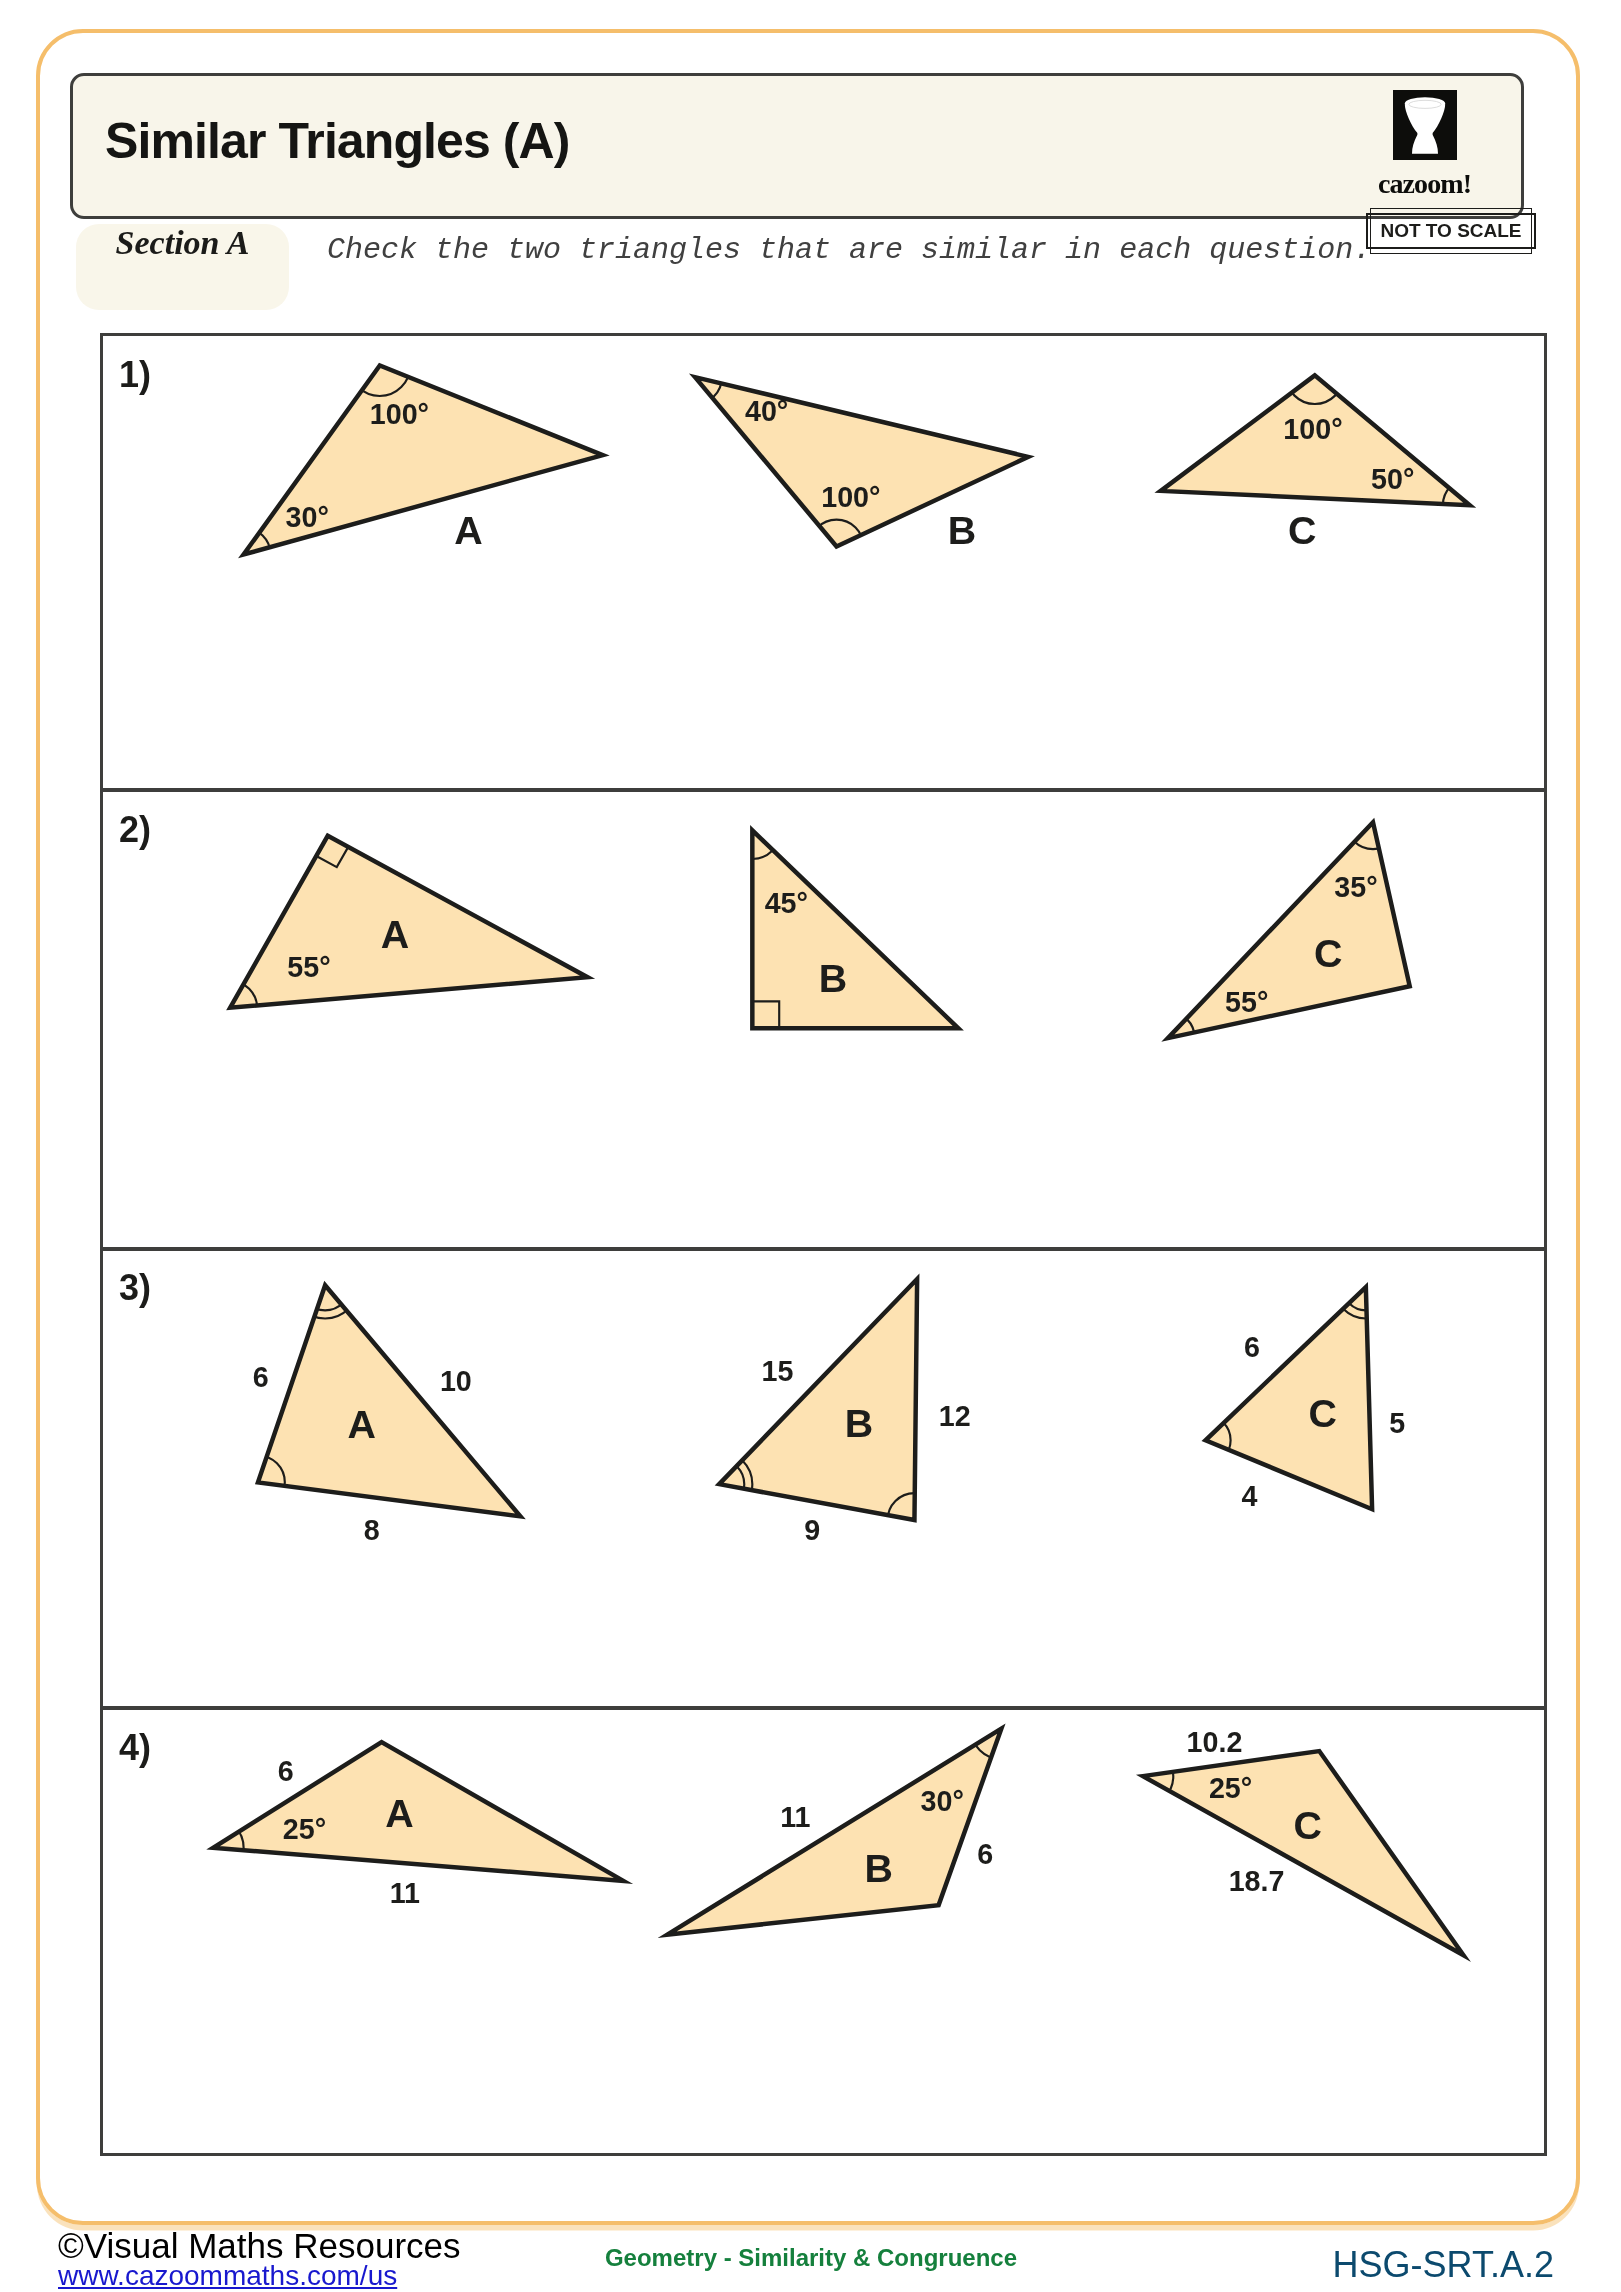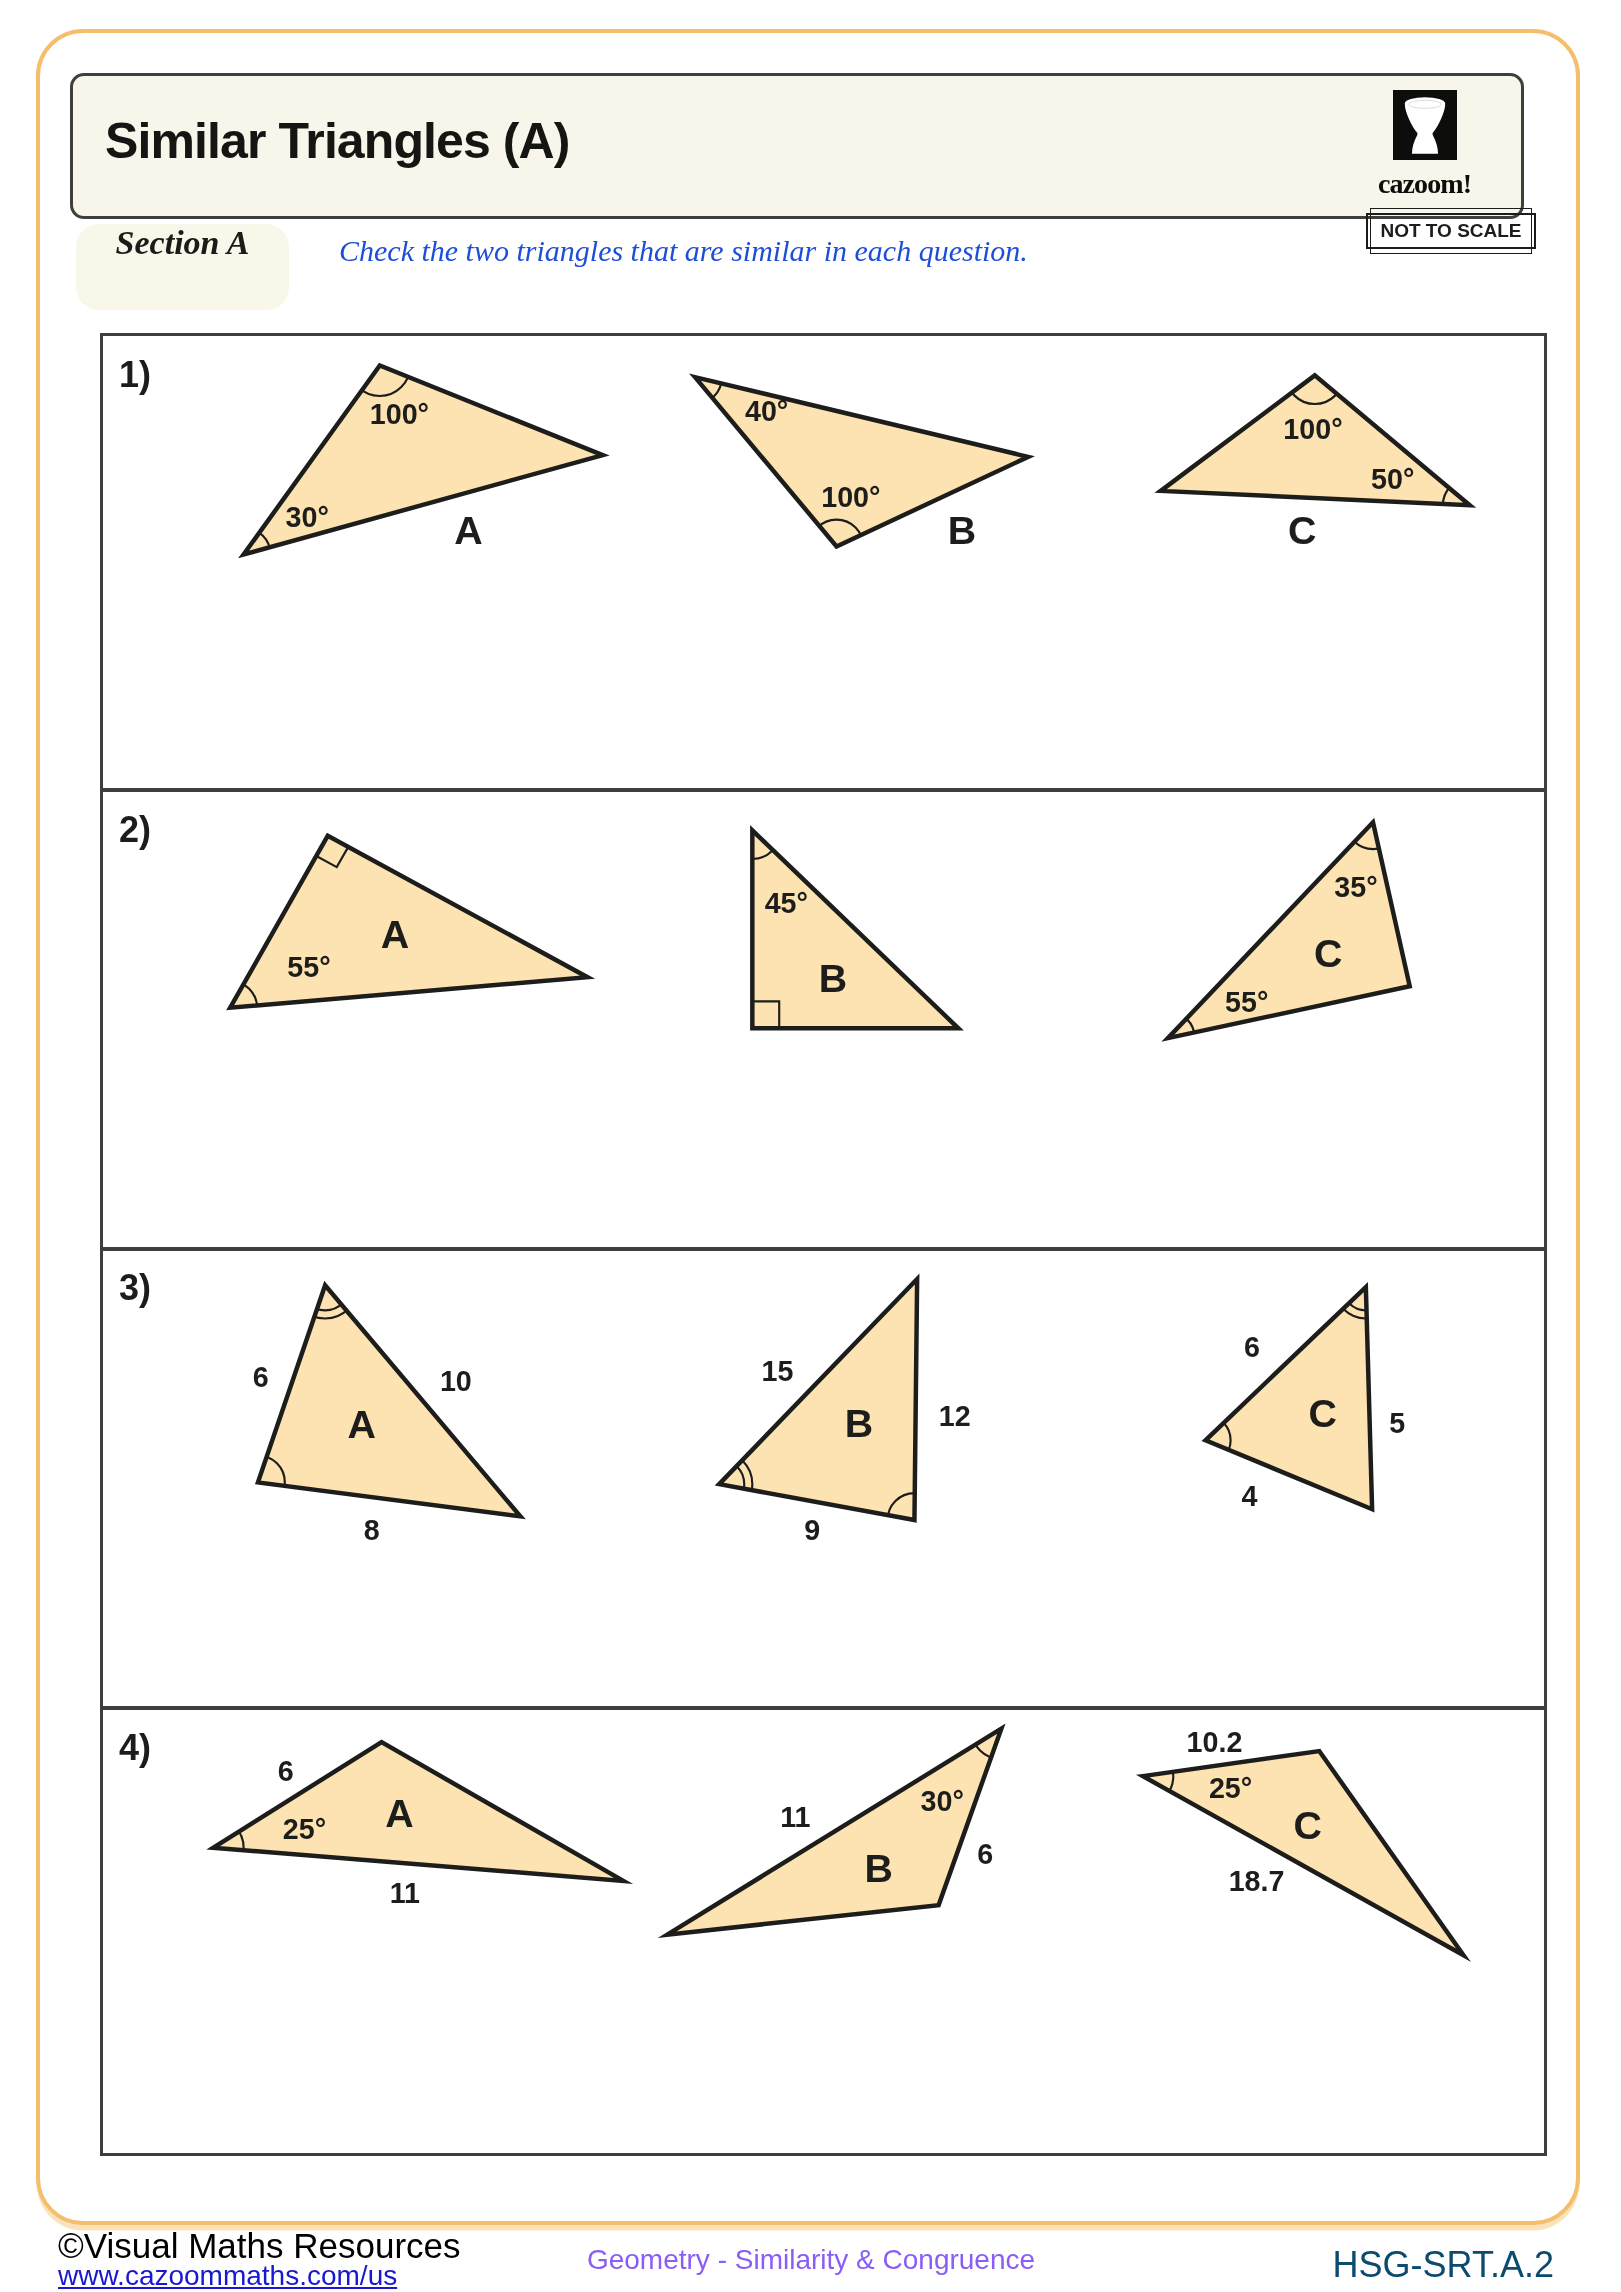--- a/index.html
+++ b/index.html
@@ -7,28 +7,28 @@
   .page-border{position:absolute;left:36px;top:29px;width:1536px;height:2188px;border:4.5px solid #F5BE6B;border-radius:47px;box-shadow:0 6.3px 0 -0.9px rgba(245,190,107,.45);}
   .header-box{position:absolute;left:70px;top:73px;width:1454px;height:146px;background:#F8F5EA;border:3.6px solid #3E3E3C;border-radius:14px;box-sizing:border-box;text-decoration:underline;}
   .title{position:absolute;left:32px;top:36px;font-size:50px;font-weight:bold;letter-spacing:-0.9px;color:#151513;}
   .logo{position:absolute;right:47px;top:14.3px;width:99px;text-align:center;}
   .logo-box{width:64px;height:70px;background:#0d0d0b;margin:0 auto;position:relative;}
   .logo-text{font-family:"Liberation Serif",serif;font-weight:bold;font-size:28px;letter-spacing:-0.9px;margin-top:8px;color:#0d0d0b;}
   .badge{position:absolute;left:1366px;top:213px;width:170px;height:36px;border:2.7px solid #1c1c1a;box-sizing:border-box;display:flex;align-items:center;justify-content:center;}
   .badge-inner{border:1.8px solid #1c1c1a;padding:11px 9px;font-size:19px;font-weight:bold;letter-spacing:0px;white-space:nowrap;}
   .section-pill{position:absolute;left:76px;top:224px;width:213px;height:86px;background:#F9F6EA;border-radius:23px;display:flex;align-items:flex-start;justify-content:center;}
   .section-label{font-family:"Liberation Serif",serif;font-style:italic;font-weight:bold;font-size:34px;color:#1b1b19;}
-  .instructions{position:absolute;left:339px;top:229px;font-family:Liberation Serif, serif;font-style:italic;font-size:30px;line-height:43px;color:#1d4ed8;}
+  .instructions{position:absolute;left:327px;top:229px;font-family:Liberation Mono, monospace;font-style:italic;font-size:30px;line-height:43px;color:#404040;}
   .main-box{position:absolute;left:100px;top:333px;width:1447px;height:1823px;border:3.6px solid #3E3E3C;box-sizing:border-box;background:#ffffff;}
   .divider{position:absolute;left:100px;width:1447px;height:3.6px;background:#3E3E3C;}
   .qnum{position:absolute;left:119px;font-size:36px;font-weight:bold;color:#1c1c1a;}
   #tri-svg{position:absolute;left:0;top:0;width:1622px;height:2293px;}
   .footer-left{position:absolute;left:58px;top:2226px;font-size:35px;color:#000;}
   .footer-link{position:absolute;left:58px;top:2260px;font-size:28px;color:#1818CE;text-decoration:underline;}
-  .footer-center{position:absolute;left:0;top:2244px;width:1622px;text-align:center;font-size:28px;color:#8b5cf6;}
+  .footer-center{position:absolute;left:0;top:2244px;width:1622px;text-align:center;font-size:24px;color:#15803d;font-weight:bold;}
   .footer-right{position:absolute;right:68px;top:2244px;font-size:36px;color:#0c4a6e;}
 </style>
 </head>
 <body>
 
 <div class="page-border"></div>
 
 <div class="header-box">
   <div class="title">Similar Triangles (A)</div>
   <div class="logo">

